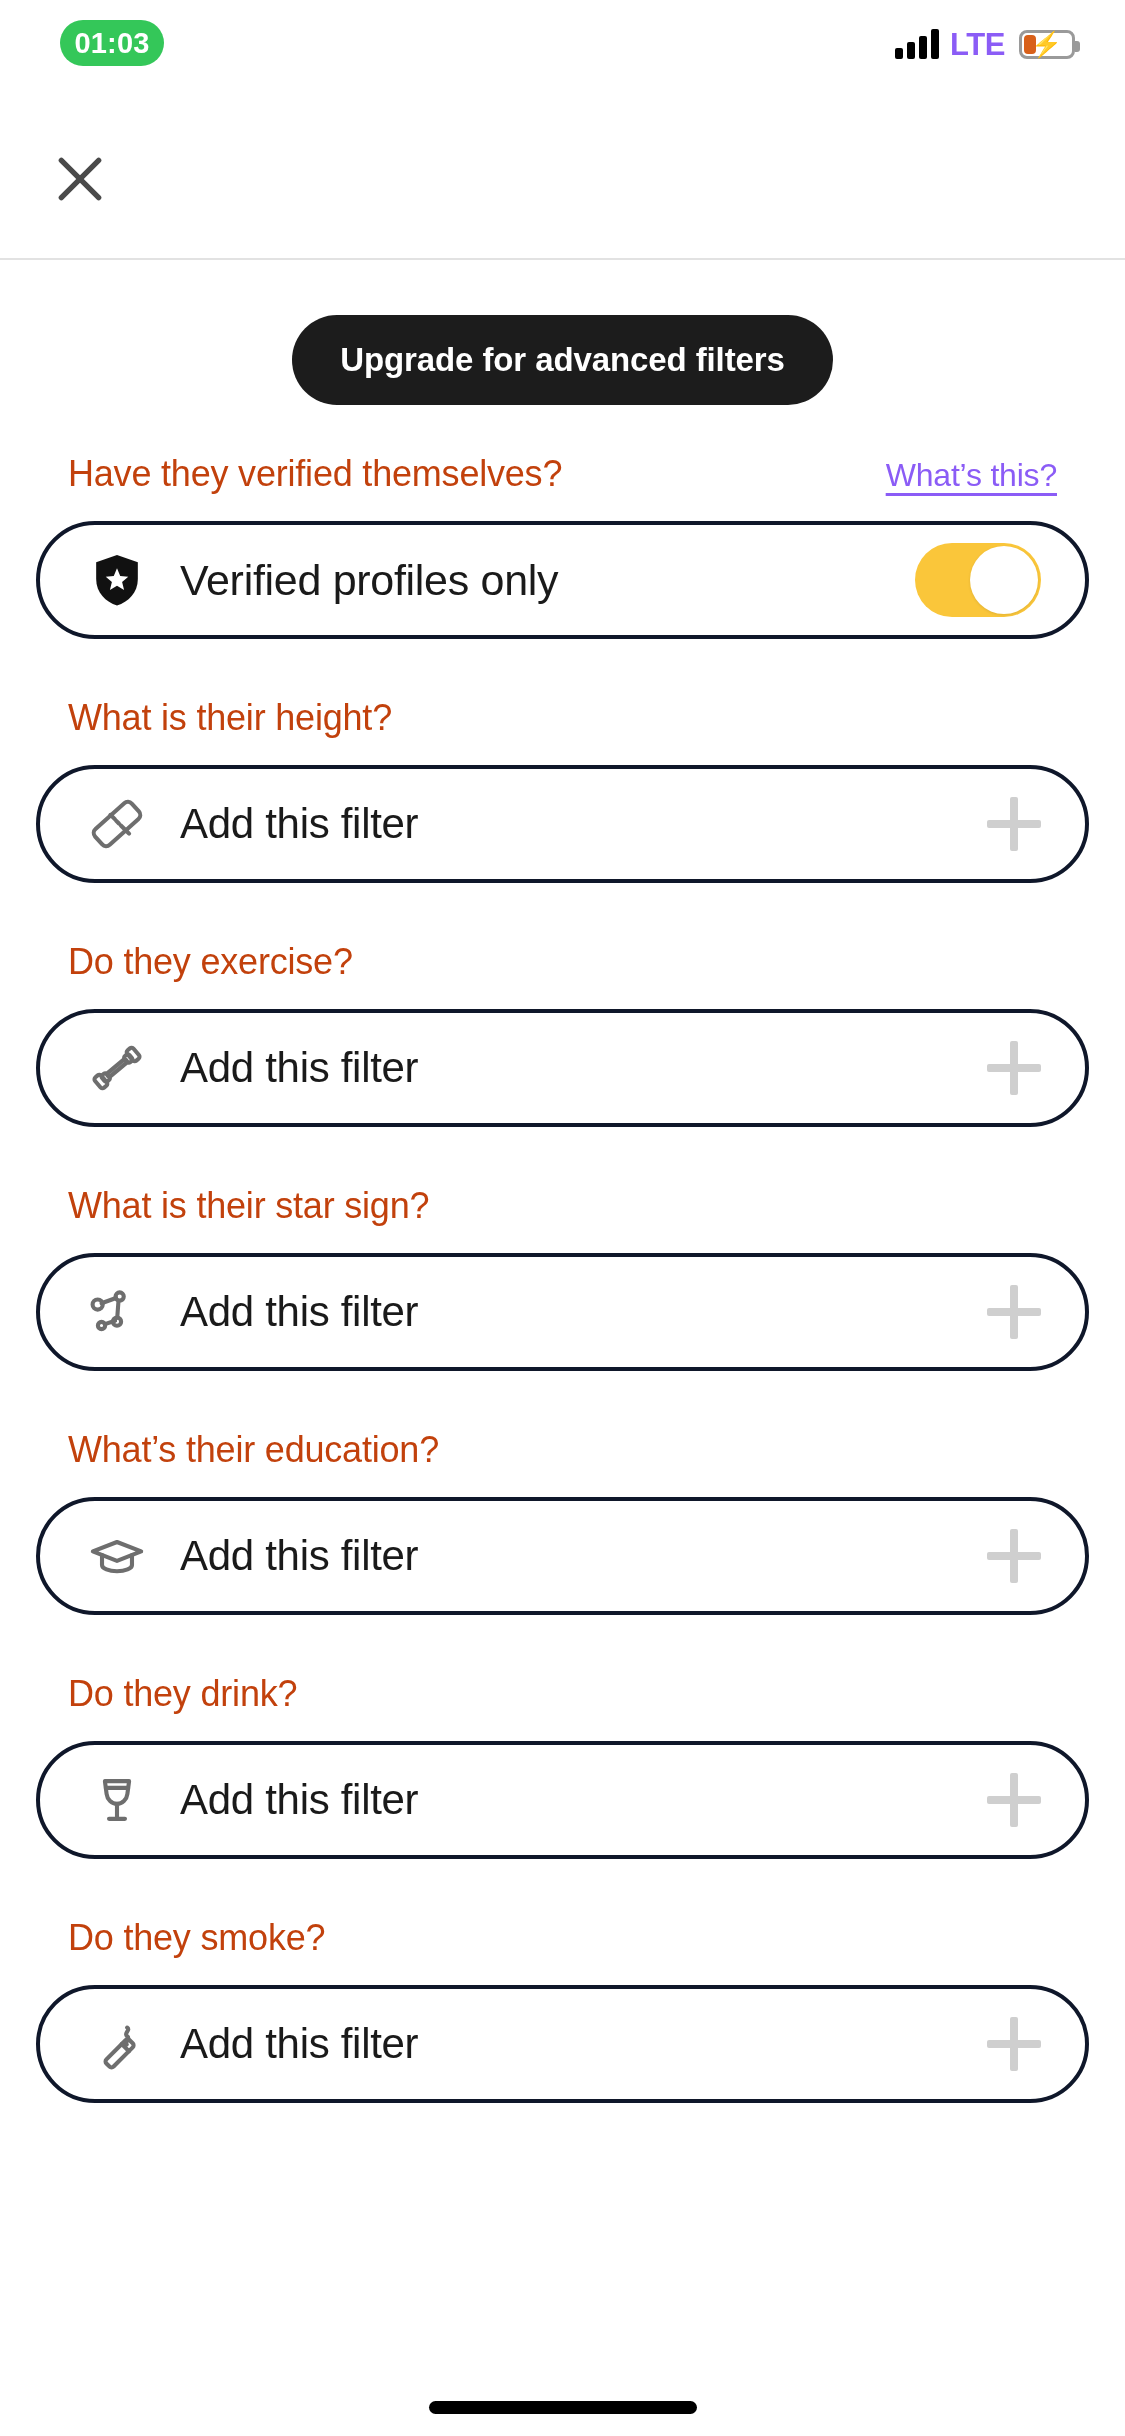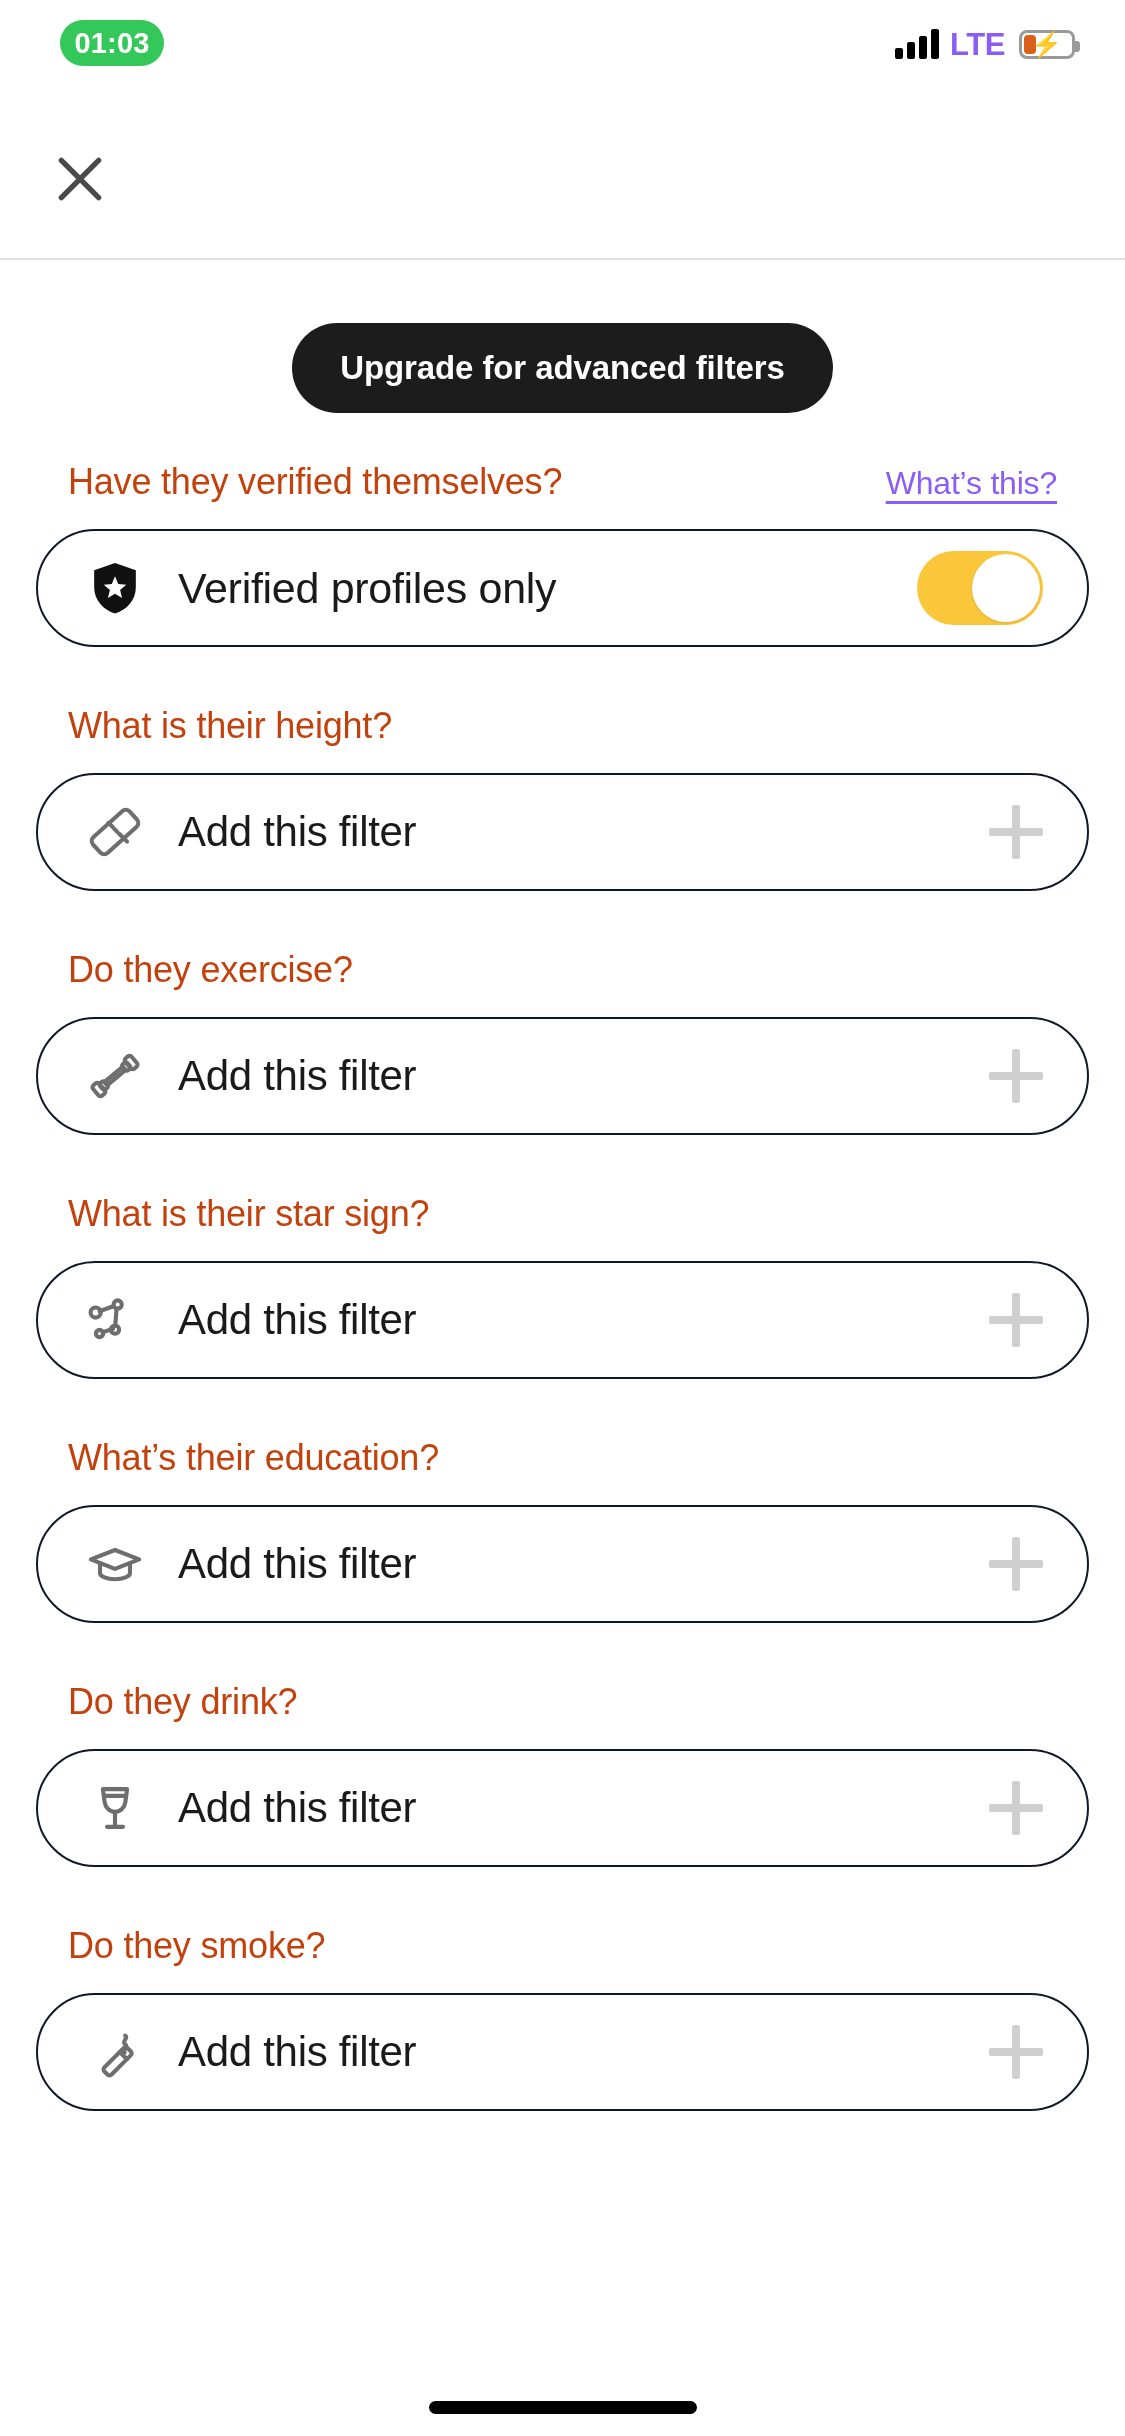--- a/index.html
+++ b/index.html
@@ -139,21 +139,21 @@
     text-align: center;
     font-size: 49px;
     font-weight: 700;
     color: #1a1a1a;
     letter-spacing: -0.3px;
   }
 
   
   .content {
     position: absolute;
-    top: 278px; left: 0;
+    top: 270px; left: 0;
     width: 1125px;
   }
 
   .upgrade-wrap {
     display: flex;
     justify-content: center;
     padding-top: 45px;
   }
   .upgrade-btn {
     background: #1c1c1c;
@@ -187,21 +187,21 @@
     color: #8b5cf6;
     text-decoration: underline;
     text-underline-offset: 7px;
     cursor: pointer;
     letter-spacing: -0.2px;
   }
 
   .row {
     margin-top: 26px;
     height: 118px;
-    border: 2px solid #0f172a;
+    border: 4px solid #0f172a;
     border-radius: 60px;
     display: flex;
     align-items: center;
     padding: 0 44px 0 46px;
     background: #fff;
     cursor: pointer;
   }
   .row .icon {
     width: 62px;
     display: flex;

